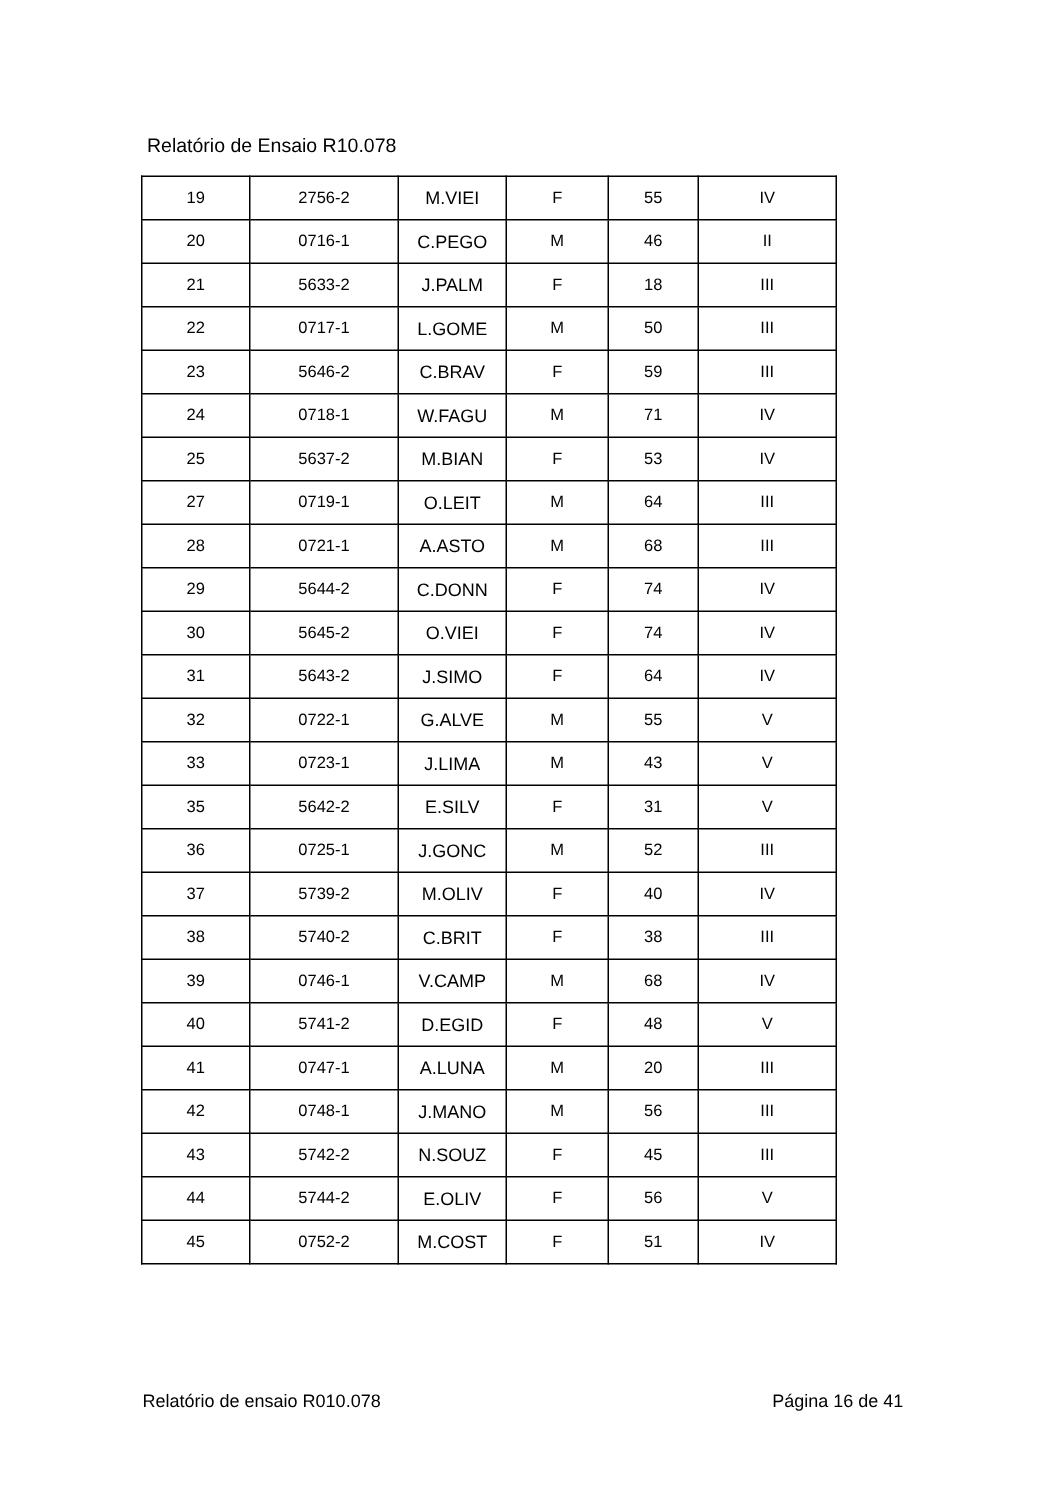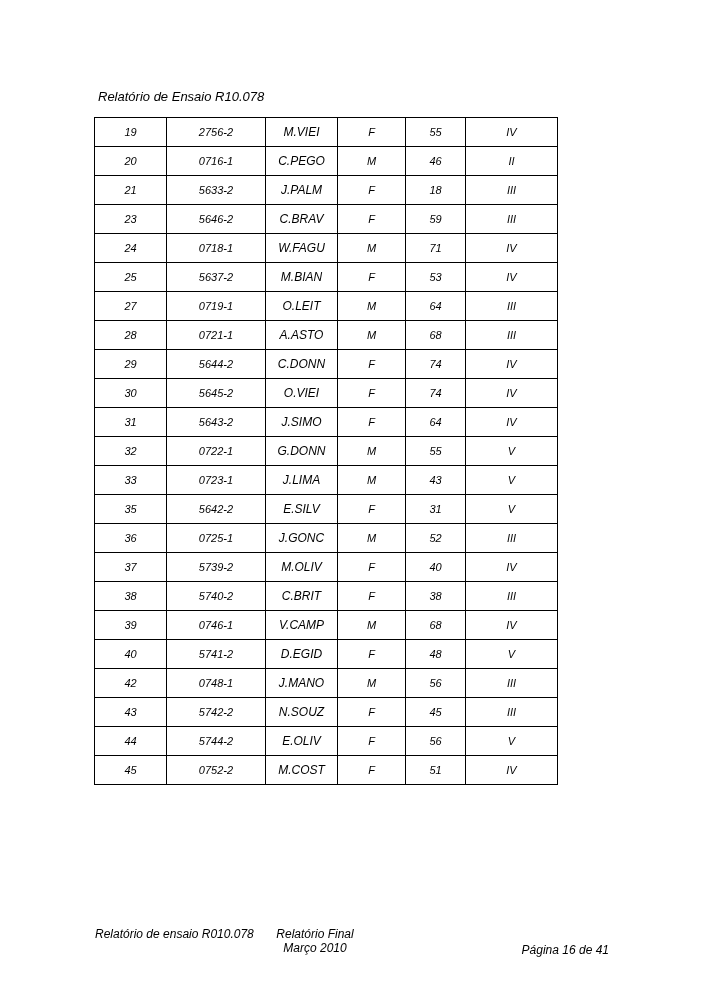--- a/index.html
+++ b/index.html
@@ -10,21 +10,20 @@
     height: 1000px;
     font-family: "Liberation Sans", sans-serif;
     color: #000000;
     overflow: hidden;
   }
   .page {
     position: relative;
     width: 650px;
     height: 1000px;
     background: #ffffff;
-    font-style: italic;
   }
   .header-title {
     position: absolute;
     left: 98px;
     top: 89px;
     font-size: 13px;
     line-height: 15px;
     white-space: nowrap;
   }
   table.results {
@@ -66,23 +65,23 @@
   .footer-center {
     position: absolute;
     left: 255px;
     top: 0;
     width: 120px;
     text-align: center;
   }
   .footer-right {
     position: absolute;
     left: 508px;
-    top: 16px;
+    top: 0;
     width: 101px;
-    text-align: right;
+    text-align: center;
     white-space: nowrap;
   }
 </style>
 </head>
 <body>
 
 <div class="page">
 
   <div class="header-title">Relatório de Ensaio R10.078</div>
 
@@ -114,20 +113,28 @@
         </tr>
         <tr>
           <td class="col-0">21</td>
           <td class="col-1">5633-2</td>
           <td class="col-2">J.PALM</td>
           <td class="col-3">F</td>
           <td class="col-4">18</td>
           <td class="col-5">III</td>
         </tr>
         <tr>
+          <td class="col-0">22</td>
+          <td class="col-1">0717-1</td>
+          <td class="col-2">L.GOME</td>
+          <td class="col-3">M</td>
+          <td class="col-4">50</td>
+          <td class="col-5">III</td>
+        </tr>
+        <tr>
           <td class="col-0">23</td>
           <td class="col-1">5646-2</td>
           <td class="col-2">C.BRAV</td>
           <td class="col-3">F</td>
           <td class="col-4">59</td>
           <td class="col-5">III</td>
         </tr>
         <tr>
           <td class="col-0">24</td>
           <td class="col-1">0718-1</td>
@@ -180,21 +187,21 @@
           <td class="col-0">31</td>
           <td class="col-1">5643-2</td>
           <td class="col-2">J.SIMO</td>
           <td class="col-3">F</td>
           <td class="col-4">64</td>
           <td class="col-5">IV</td>
         </tr>
         <tr>
           <td class="col-0">32</td>
           <td class="col-1">0722-1</td>
-          <td class="col-2">G.DONN</td>
+          <td class="col-2">G.ALVE</td>
           <td class="col-3">M</td>
           <td class="col-4">55</td>
           <td class="col-5">V</td>
         </tr>
         <tr>
           <td class="col-0">33</td>
           <td class="col-1">0723-1</td>
           <td class="col-2">J.LIMA</td>
           <td class="col-3">M</td>
           <td class="col-4">43</td>
@@ -242,20 +249,28 @@
         </tr>
         <tr>
           <td class="col-0">40</td>
           <td class="col-1">5741-2</td>
           <td class="col-2">D.EGID</td>
           <td class="col-3">F</td>
           <td class="col-4">48</td>
           <td class="col-5">V</td>
         </tr>
         <tr>
+          <td class="col-0">41</td>
+          <td class="col-1">0747-1</td>
+          <td class="col-2">A.LUNA</td>
+          <td class="col-3">M</td>
+          <td class="col-4">20</td>
+          <td class="col-5">III</td>
+        </tr>
+        <tr>
           <td class="col-0">42</td>
           <td class="col-1">0748-1</td>
           <td class="col-2">J.MANO</td>
           <td class="col-3">M</td>
           <td class="col-4">56</td>
           <td class="col-5">III</td>
         </tr>
         <tr>
           <td class="col-0">43</td>
           <td class="col-1">5742-2</td>
@@ -278,20 +293,16 @@
           <td class="col-2">M.COST</td>
           <td class="col-3">F</td>
           <td class="col-4">51</td>
           <td class="col-5">IV</td>
         </tr>
       </tbody>
   </table>
 
   <div class="footer">
     <span class="footer-left">Relatório de ensaio R010.078</span>
-    <div class="footer-center">
-      <div>Relatório Final</div>
-      <div>Março 2010</div>
-    </div>
     <span class="footer-right">Página 16 de 41</span>
   </div>
 
 </div>
 
 </body></html>

